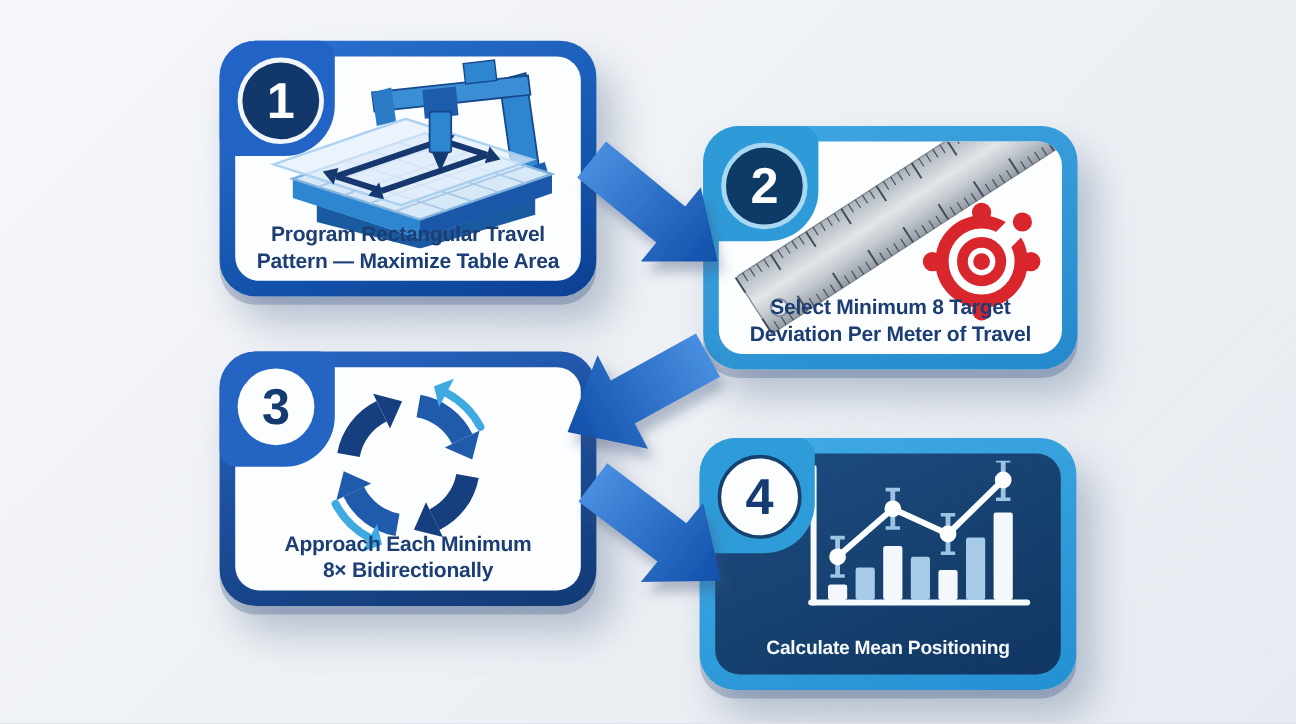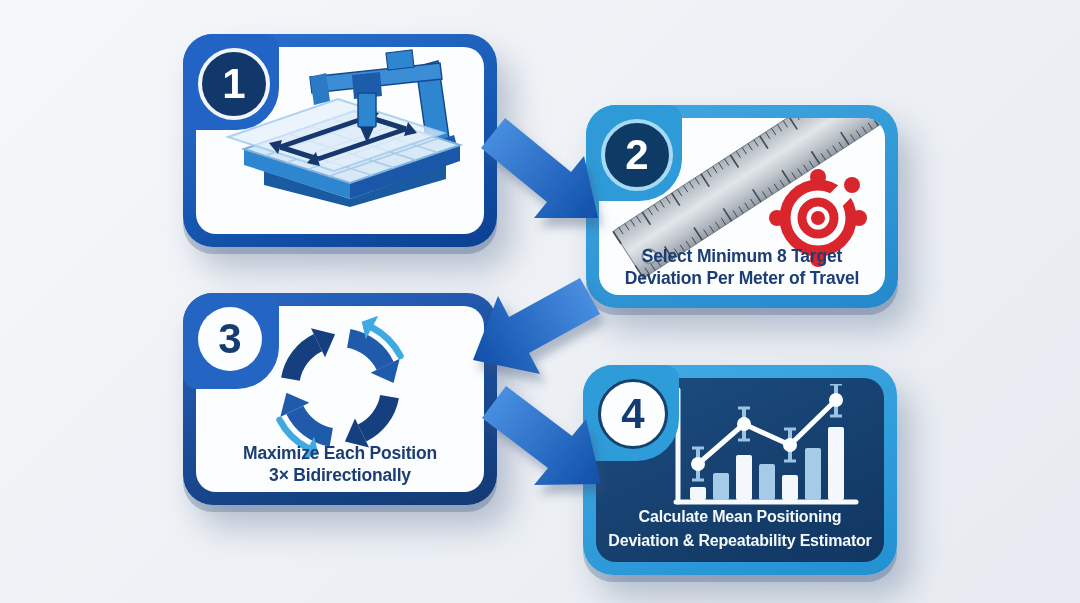--- a/index.html
+++ b/index.html
@@ -70,20 +70,24 @@
             <line x1="116" y1="110" x2="78" y2="98"></line>
           <polygon points="177,64 168,75 164,61" stroke="none"></polygon>
           <polygon points="215,84 202,87 206,73" stroke="none"></polygon>
           <polygon points="105,114 118,117 114,103" stroke="none"></polygon>
           <polygon points="67,94 80,91 76,105" stroke="none"></polygon>
         </g>
 
         <rect x="156" y="44" width="18" height="34" rx="2" fill="#2f86d0" stroke="#15498c" stroke-width="1.5"></rect>
         <polygon points="158,78 172,78 165,94" fill="#123a6f"></polygon>
       </svg>
+      <div class="label">
+        <span>Program Rectangular Travel</span><br>
+        <span>Pattern — Maximize Table Area</span>
+      </div>
     </div>
     <div class="badge-sq sq1"></div>
     <div class="badge navy">1</div>
   </div>
 
   <div class="card card2 bgrad2" style="left:586px;top:105px;width:312px;height:203px;">
     <div class="inner">
       <svg class="icon-svg" style="left:0;top:0;" width="286" height="177" viewBox="0 0 286 177">
         <defs>
           <linearGradient id="rulGrad" x1="0" y1="0" x2="0" y2="1">
@@ -226,22 +230,22 @@
         <g>
           <path d="M148.6,40.2 A72,72 0 0 0 118.8,10.4" fill="none" stroke="#3fa9e1" stroke-width="7" stroke-linecap="round"></path>
           <polygon points="107.8,4.5 125.4,-2 112.2,22.8" fill="#3fa9e1"></polygon>
           <g transform="rotate(180 85 74)">
             <path d="M148.6,40.2 A72,72 0 0 0 118.8,10.4" fill="none" stroke="#3fa9e1" stroke-width="7" stroke-linecap="round"></path>
             <polygon points="107.8,4.5 125.4,-2 112.2,22.8" fill="#3fa9e1"></polygon>
           </g>
         </g>
       </svg>
       <div class="label">
-        <span>Maximize Each Position</span><br>
-        <span>3× Bidirectionally</span>
+        <span>Approach Each Minimum</span><br>
+        <span>8× Bidirectionally</span>
       </div>
     </div>
     <div class="badge-sq sq3"></div>
     <div class="badge white">3</div>
   </div>
 
   <div class="card card4 bgrad4" style="left:583px;top:365px;width:314px;height:210px;">
     <div class="inner">
       <svg class="icon-svg" style="left:14px;top:6px;" width="260" height="128" viewBox="0 0 260 128">
         <g stroke="#f6fafd" stroke-width="5" stroke-linecap="round">
@@ -272,21 +276,20 @@
             <line x1="220" y1="32" x2="232" y2="32" stroke="#9cc3e2" stroke-width="3"></line>
             <polyline points="88,80 134,40 180,61 226,16" fill="none" stroke="#fdfeff" stroke-width="5" stroke-linecap="round" stroke-linejoin="round"></polyline>
             <circle cx="88" cy="80" r="7" fill="#fdfeff"></circle>
             <circle cx="134" cy="40" r="7" fill="#fdfeff"></circle>
             <circle cx="180" cy="61" r="7" fill="#fdfeff"></circle>
             <circle cx="226" cy="16" r="7" fill="#fdfeff"></circle>
           </g>
       </svg>
       <div class="label">
         <span>Calculate Mean Positioning</span><br>
-        <span>Deviation &amp; Repeatability Estimator</span>
       </div>
     </div>
     <div class="badge-sq sq4"></div>
     <div class="badge white ring">4</div>
   </div>
 
   <svg class="arrows" width="1080" height="603" viewBox="0 0 1080 603">
     <defs>
       <linearGradient id="agA" gradientUnits="userSpaceOnUse" x1="488" y1="128" x2="600" y2="222">
         <stop offset="0" stop-color="#4a90e2"></stop>

